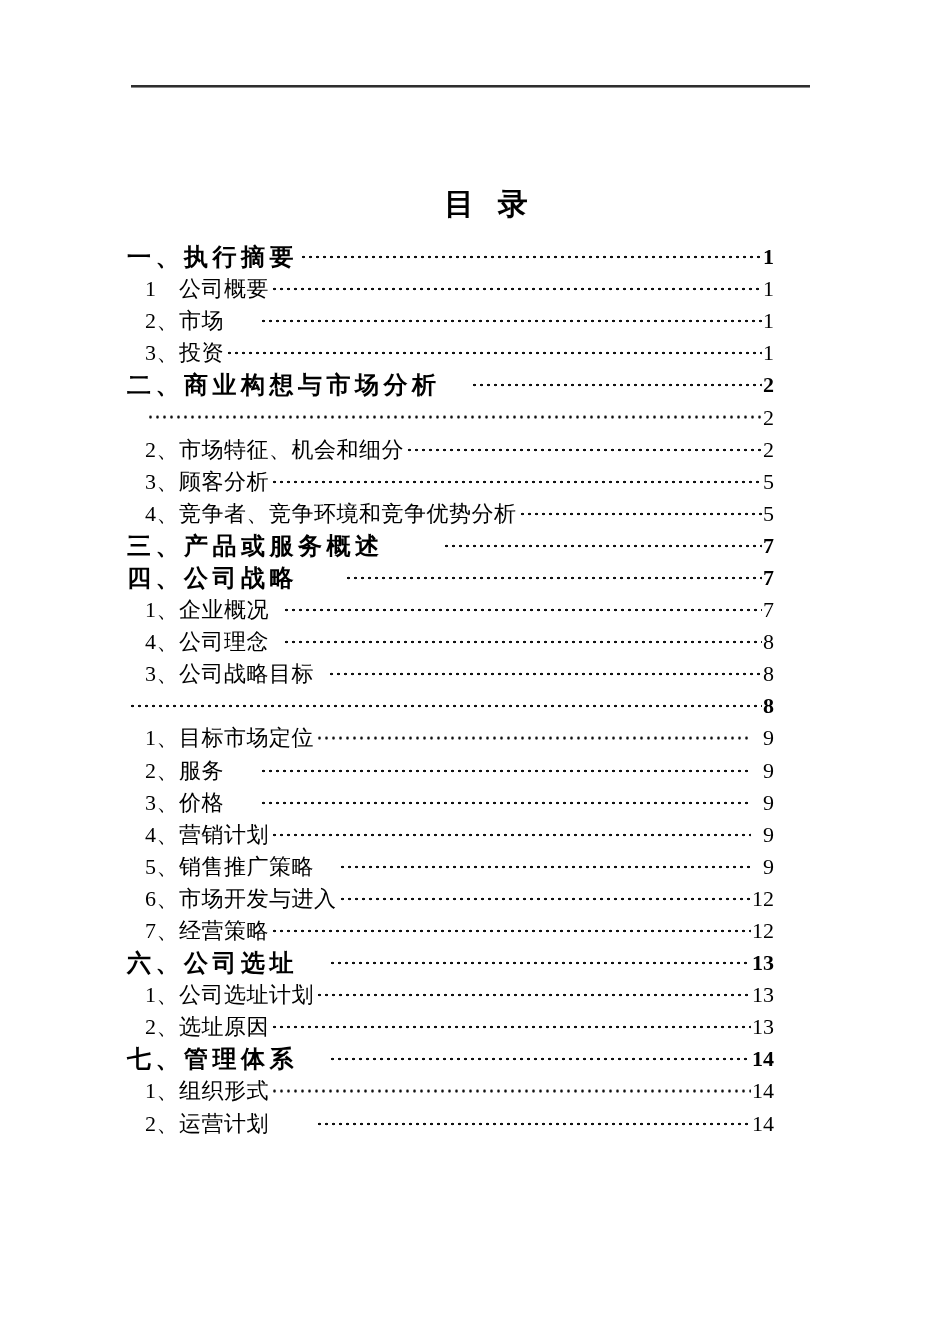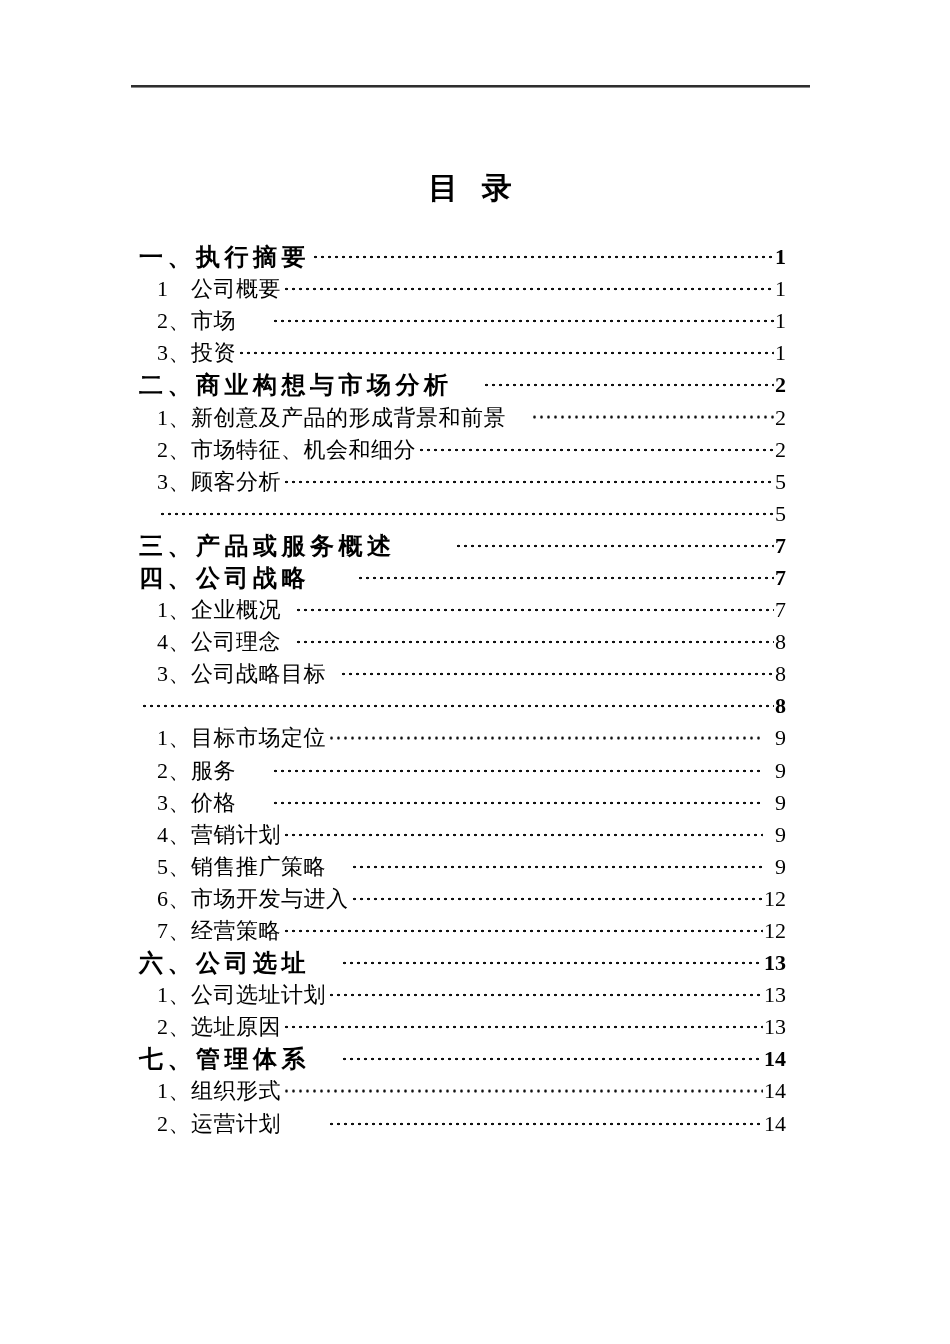--- a/index.html
+++ b/index.html
@@ -12,33 +12,33 @@
     font-family:"Liberation Serif", serif;
   }
   .top-rule{
     position:absolute;
     left:131px;top:85px;width:679px;height:3px;
     background:linear-gradient(to bottom,#2e2e2e 0 65%,#8a8a8a 65% 100%);
   }
   .doc-title{
     position:absolute;
     left:131px;top:169px;width:679px;
-    margin:0;
+    margin:16px;
     text-align:center;
     font-family:"Liberation Serif", serif;
     font-size:30px;
     font-weight:bold;
     line-height:38px;
     white-space:pre;
     word-spacing:14px;
     letter-spacing:1px;
   }
   .toc{
     position:absolute;
-    left:139px;top:241px;width:647px;text-align:center;
+    left:127px;top:241px;width:647px;text-align:center;
   }
   .toc-row{
     display:flex;
     align-items:center;
     height:32.1px;
     font-size:22px;
     white-space:pre;
   }
   .toc-row.lvl1{
     font-family:"Liberation Sans", sans-serif;
@@ -98,35 +98,35 @@
     <span class="toc-label">3、投资</span>
     <span class="leader"></span>
     <span class="toc-page">1</span>
   </div>
       <div class="toc-row lvl1">
     <span class="toc-label">二、商业构想与市场分析　</span>
     <span class="leader"></span>
     <span class="toc-page">2</span>
   </div>
       <div class="toc-row lvl2">
-    <span class="toc-label">1、新创意及产品的形成背景和前景　</span>
     <span class="leader"></span>
     <span class="toc-page">2</span>
   </div>
       <div class="toc-row lvl2">
     <span class="toc-label">2、市场特征、机会和细分</span>
     <span class="leader"></span>
     <span class="toc-page">2</span>
   </div>
       <div class="toc-row lvl2">
     <span class="toc-label">3、顾客分析</span>
     <span class="leader"></span>
     <span class="toc-page">5</span>
   </div>
       <div class="toc-row lvl2">
+    <span class="toc-label">4、竞争者、竞争环境和竞争优势分析</span>
     <span class="leader"></span>
     <span class="toc-page">5</span>
   </div>
       <div class="toc-row lvl1">
     <span class="toc-label">三、产品或服务概述　　</span>
     <span class="leader"></span>
     <span class="toc-page">7</span>
   </div>
       <div class="toc-row lvl1">
     <span class="toc-label">四、公司战略　 </span>

